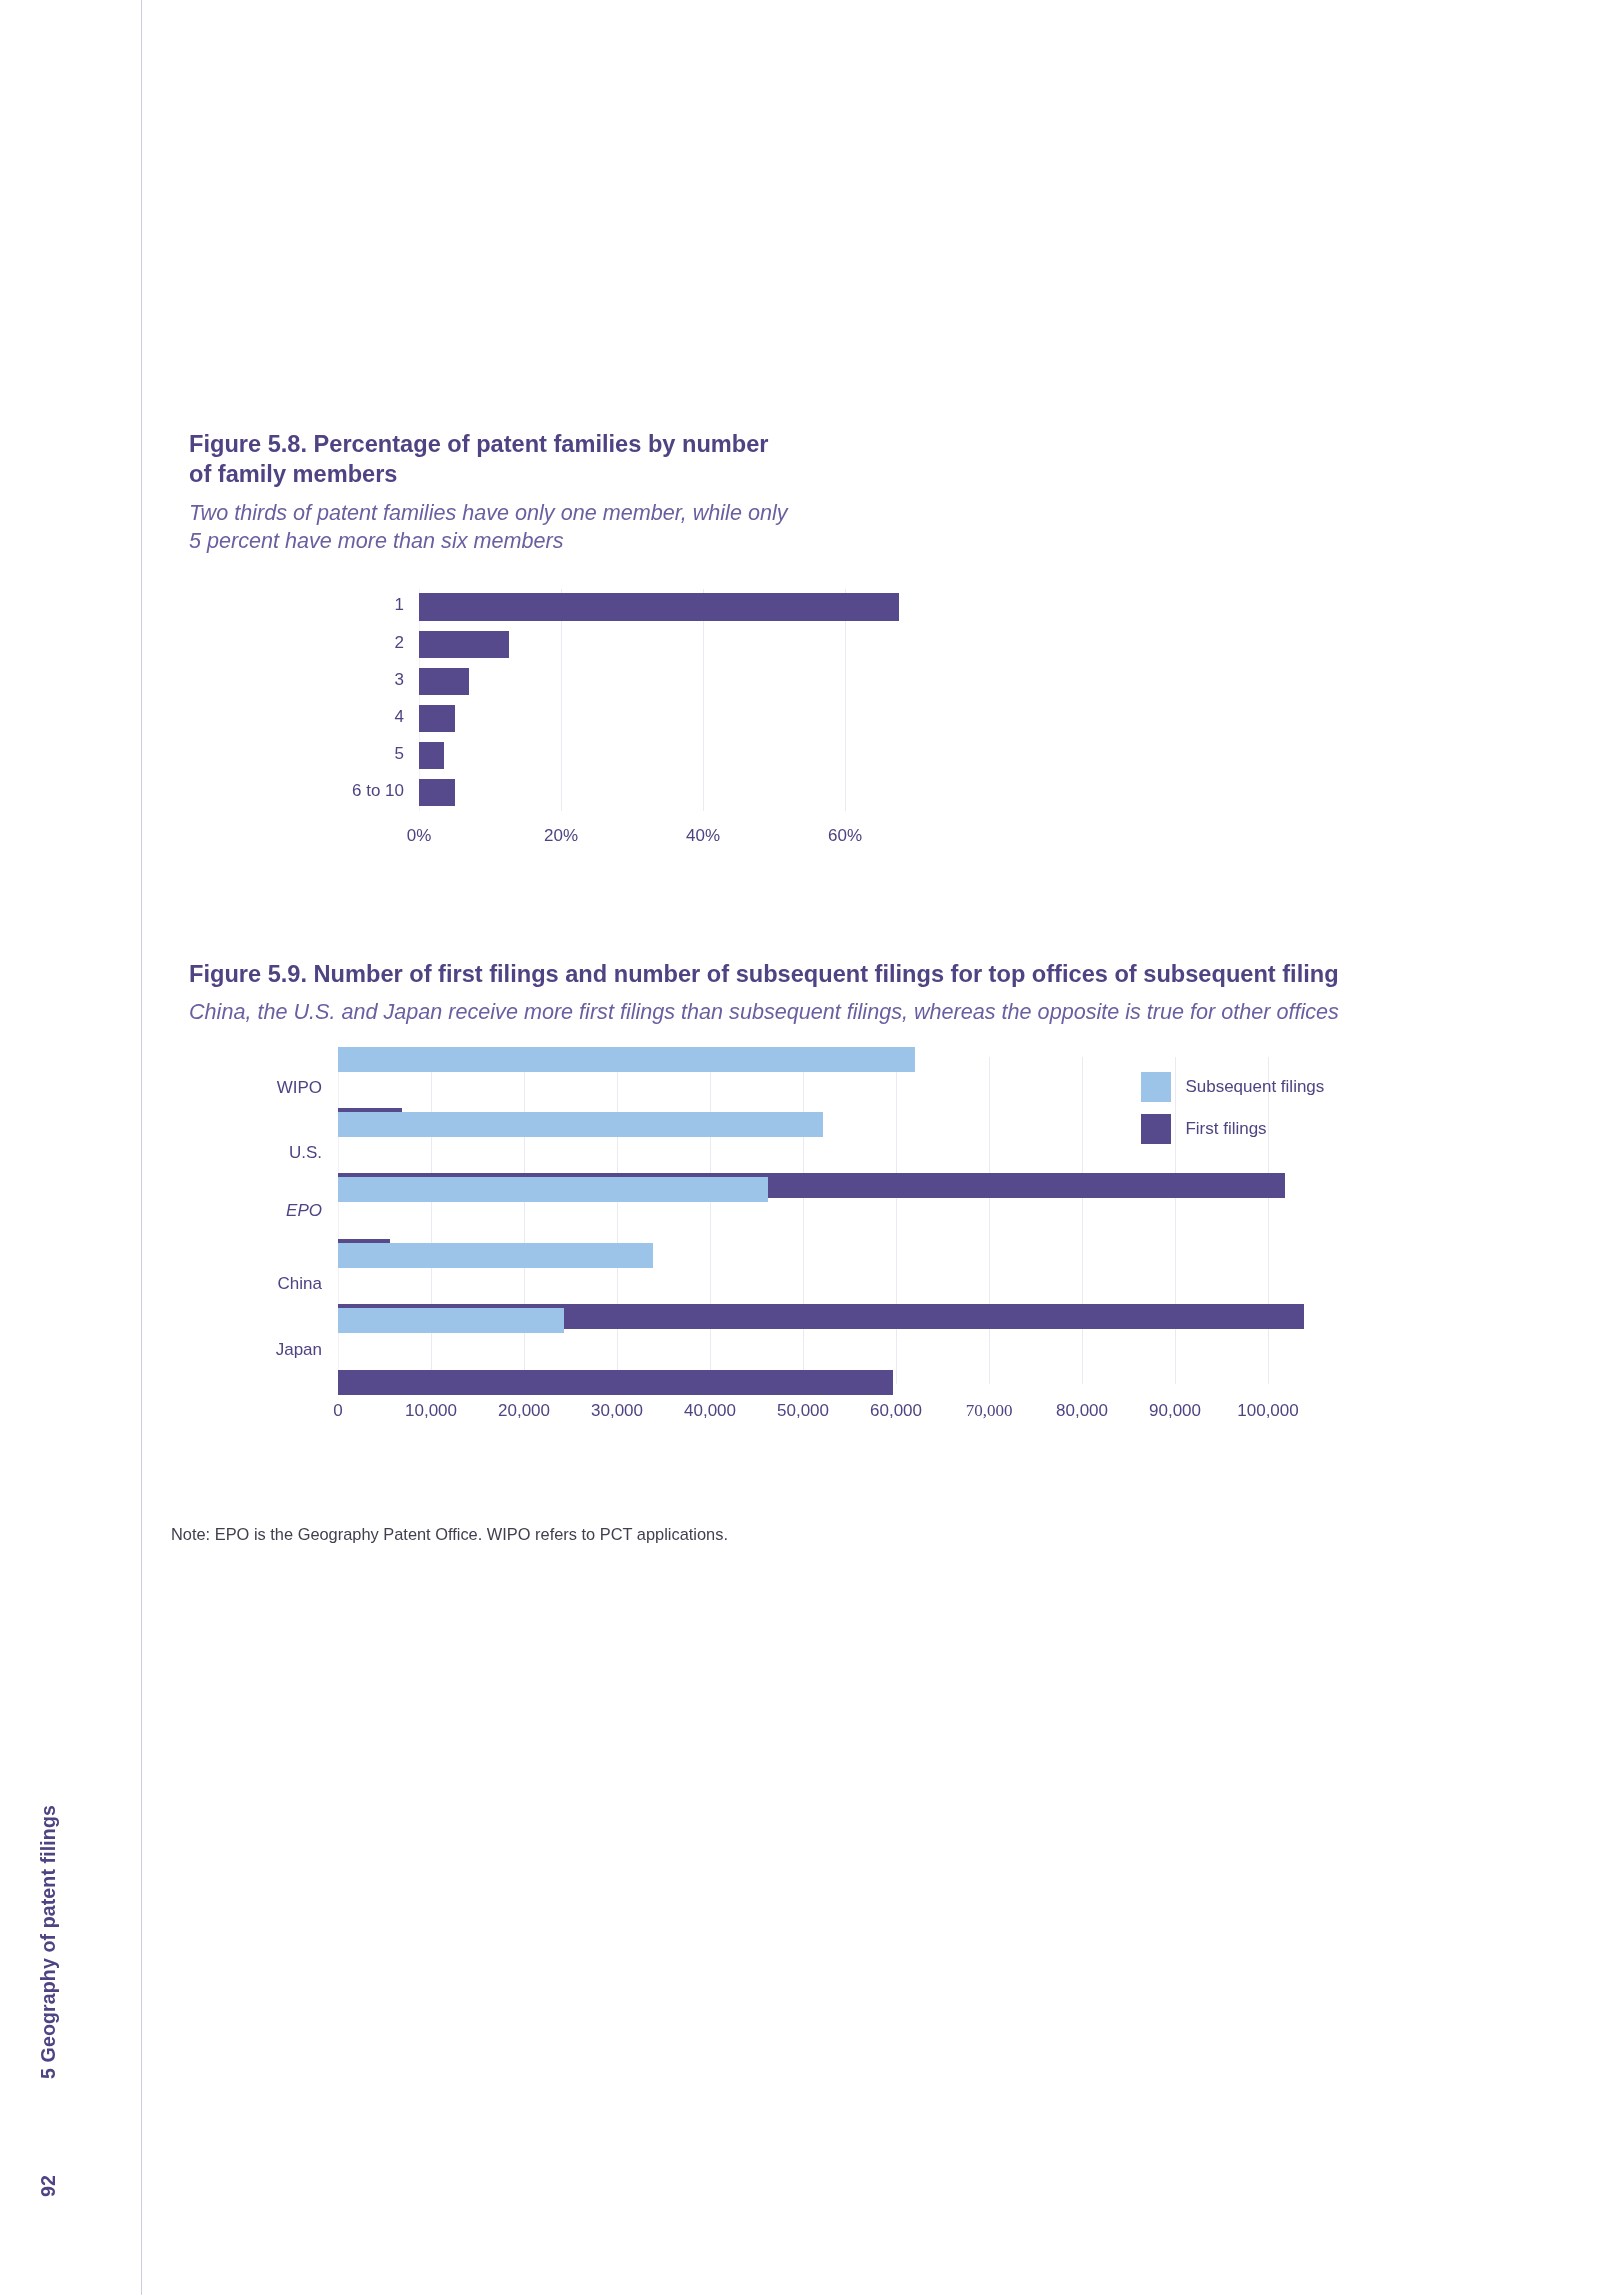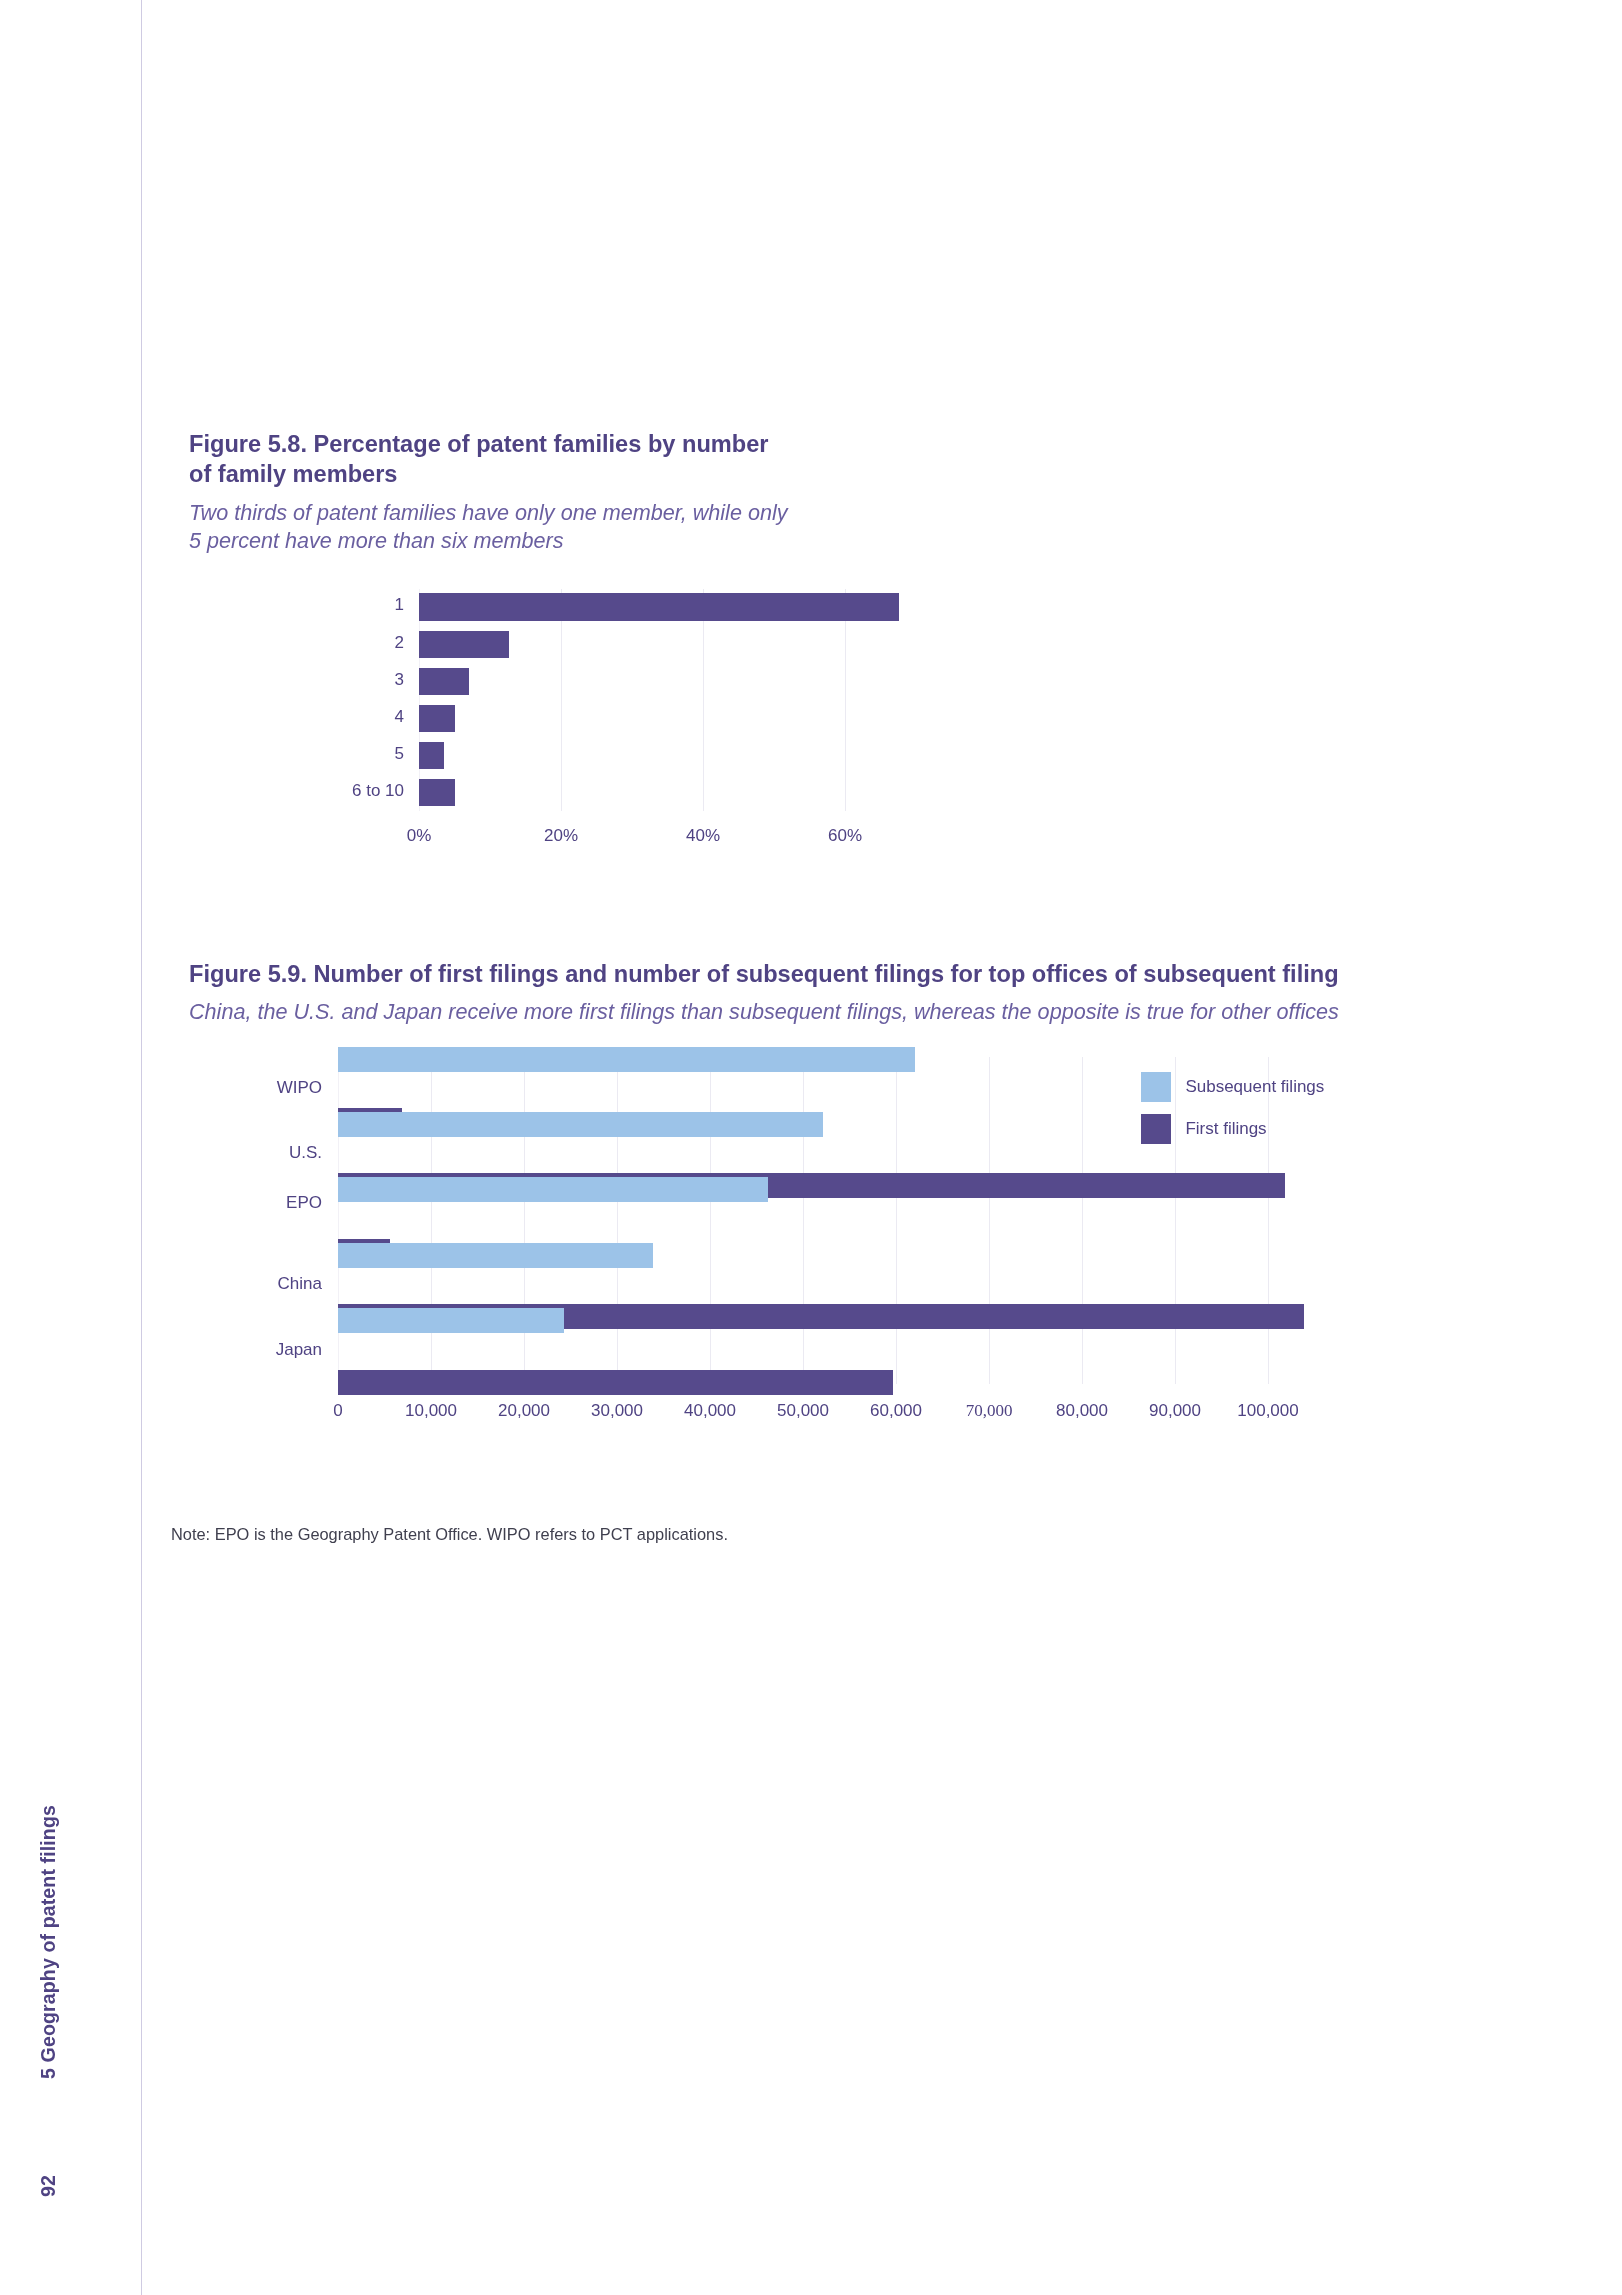--- a/index.html
+++ b/index.html
@@ -243,21 +243,21 @@
         <div class="tick-label" style="left: 837px; top: 344px;">90,000</div>
         <div class="tick-label" style="left: 930px; top: 344px;">100,000</div>
         <div class="bar subsequent" style="top: -10.5px; width: 577px; height: 25px; background: rgb(156, 195, 232);"></div>
         <div class="bar first" style="top: 51px; width: 64px; height: 25px; background: rgb(86, 74, 140);"></div>
         <div class="cat-label" style="top: 21px; right: 983px; width: 209px;">WIPO</div>
         <div class="bar subsequent" style="top: 55px; width: 485px; height: 25px; background: rgb(156, 195, 232);"></div>
         <div class="bar first" style="top: 116px; width: 947px; height: 25px; background: rgb(86, 74, 140);"></div>
         <div class="cat-label" style="top: 86px; right: 983px; width: 209px;">U.S.</div>
         <div class="bar subsequent" style="top: 120px; width: 430px; height: 25px; background: rgb(156, 195, 232);"></div>
         <div class="bar first" style="top: 182px; width: 52px; height: 25px; background: rgb(86, 74, 140);"></div>
-        <div class="cat-label" style="top: 136px; right: 983px; width: 209px;">EPO</div>
+        <div class="cat-label" style="top: 144px; right: 983px; width: 209px; font-style: italic;">EPO</div>
         <div class="bar subsequent" style="top: 186px; width: 315px; height: 25px; background: rgb(156, 195, 232);"></div>
         <div class="bar first" style="top: 247px; width: 966px; height: 25px; background: rgb(86, 74, 140);"></div>
         <div class="cat-label" style="top: 217px; right: 983px; width: 209px;">China</div>
         <div class="bar subsequent" style="top: 251px; width: 226px; height: 25px; background: rgb(156, 195, 232);"></div>
         <div class="bar first" style="top: 313px; width: 555px; height: 25px; background: rgb(86, 74, 140);"></div>
         <div class="cat-label" style="top: 283px; right: 983px; width: 209px;">Japan</div>
       </div>
     <div class="legend" id="legend-59">
         <div class="legend-item">
           <span class="legend-swatch subsequent" style="background: rgb(156, 195, 232);"></span>

